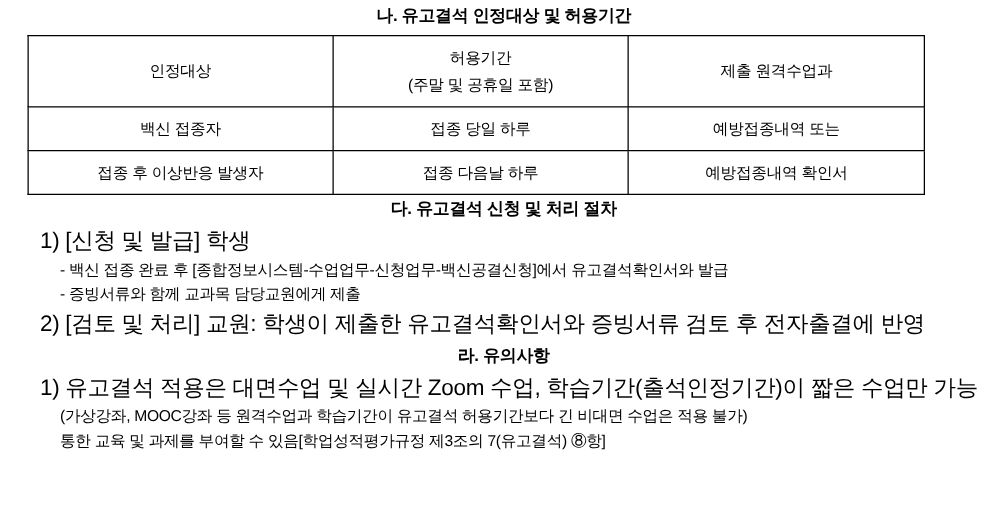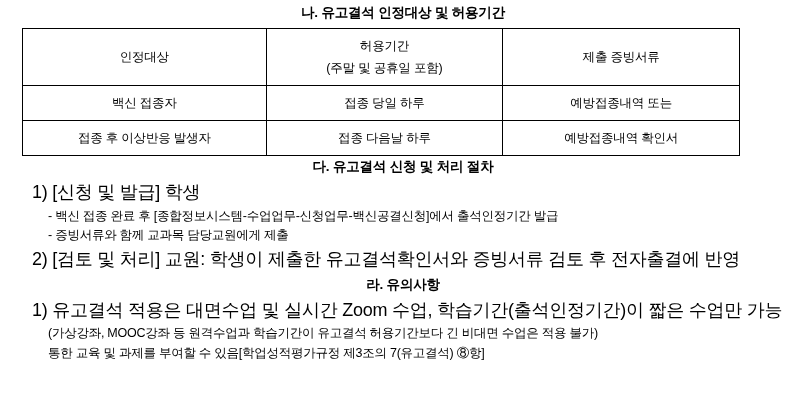--- a/index.html
+++ b/index.html
@@ -97,21 +97,21 @@
       <tbody>
         <tr>
           <td class="head" style="width:34%">
             <span>인정대상</span>
           </td>
           <td class="head" style="width:33%">
             <span>허용기간</span>
             <span class="sub-line">(주말 및 공휴일 포함)</span>
           </td>
           <td class="head" style="width:33%">
-            <span>제출 증빙서류</span>
+            <span>제출 원격수업과</span>
           </td>
         </tr>
         <tr>
           <td class="body-cell">백신 접종자</td>
           <td class="body-cell">접종 당일 하루</td>
           <td class="body-cell">예방접종내역 또는</td>
         </tr>
         <tr>
           <td class="body-cell">접종 후 이상반응 발생자</td>
           <td class="body-cell">접종 다음날 하루</td>
@@ -119,21 +119,21 @@
         </tr>
       </tbody>
     </table>
   </div>
 
   <div class="block">
     <div class="section-heading tight">다. 유고결석 신청 및 처리 절차</div>
     <ol class="num-list">
       <li>1) [신청 및 발급] 학생</li>
     </ol>
-    <div class="dash-item">- 백신 접종 완료 후 [종합정보시스템-수업업무-신청업무-백신공결신청]에서 출석인정기간 발급</div>
+    <div class="dash-item">- 백신 접종 완료 후 [종합정보시스템-수업업무-신청업무-백신공결신청]에서 유고결석확인서와 발급</div>
     <div class="dash-item">- 증빙서류와 함께 교과목 담당교원에게 제출</div>
     <ol class="num-list">
       <li>2) [검토 및 처리] 교원: 학생이 제출한 유고결석확인서와 증빙서류 검토 후 전자출결에 반영</li>
     </ol>
   </div>
 
   <div class="block">
     <div class="section-heading tight">라.  유의사항</div>
     <ol class="num-list">
       <li>1) 유고결석 적용은 대면수업 및 실시간 Zoom 수업, 학습기간(출석인정기간)이 짧은 수업만 가능</li>

